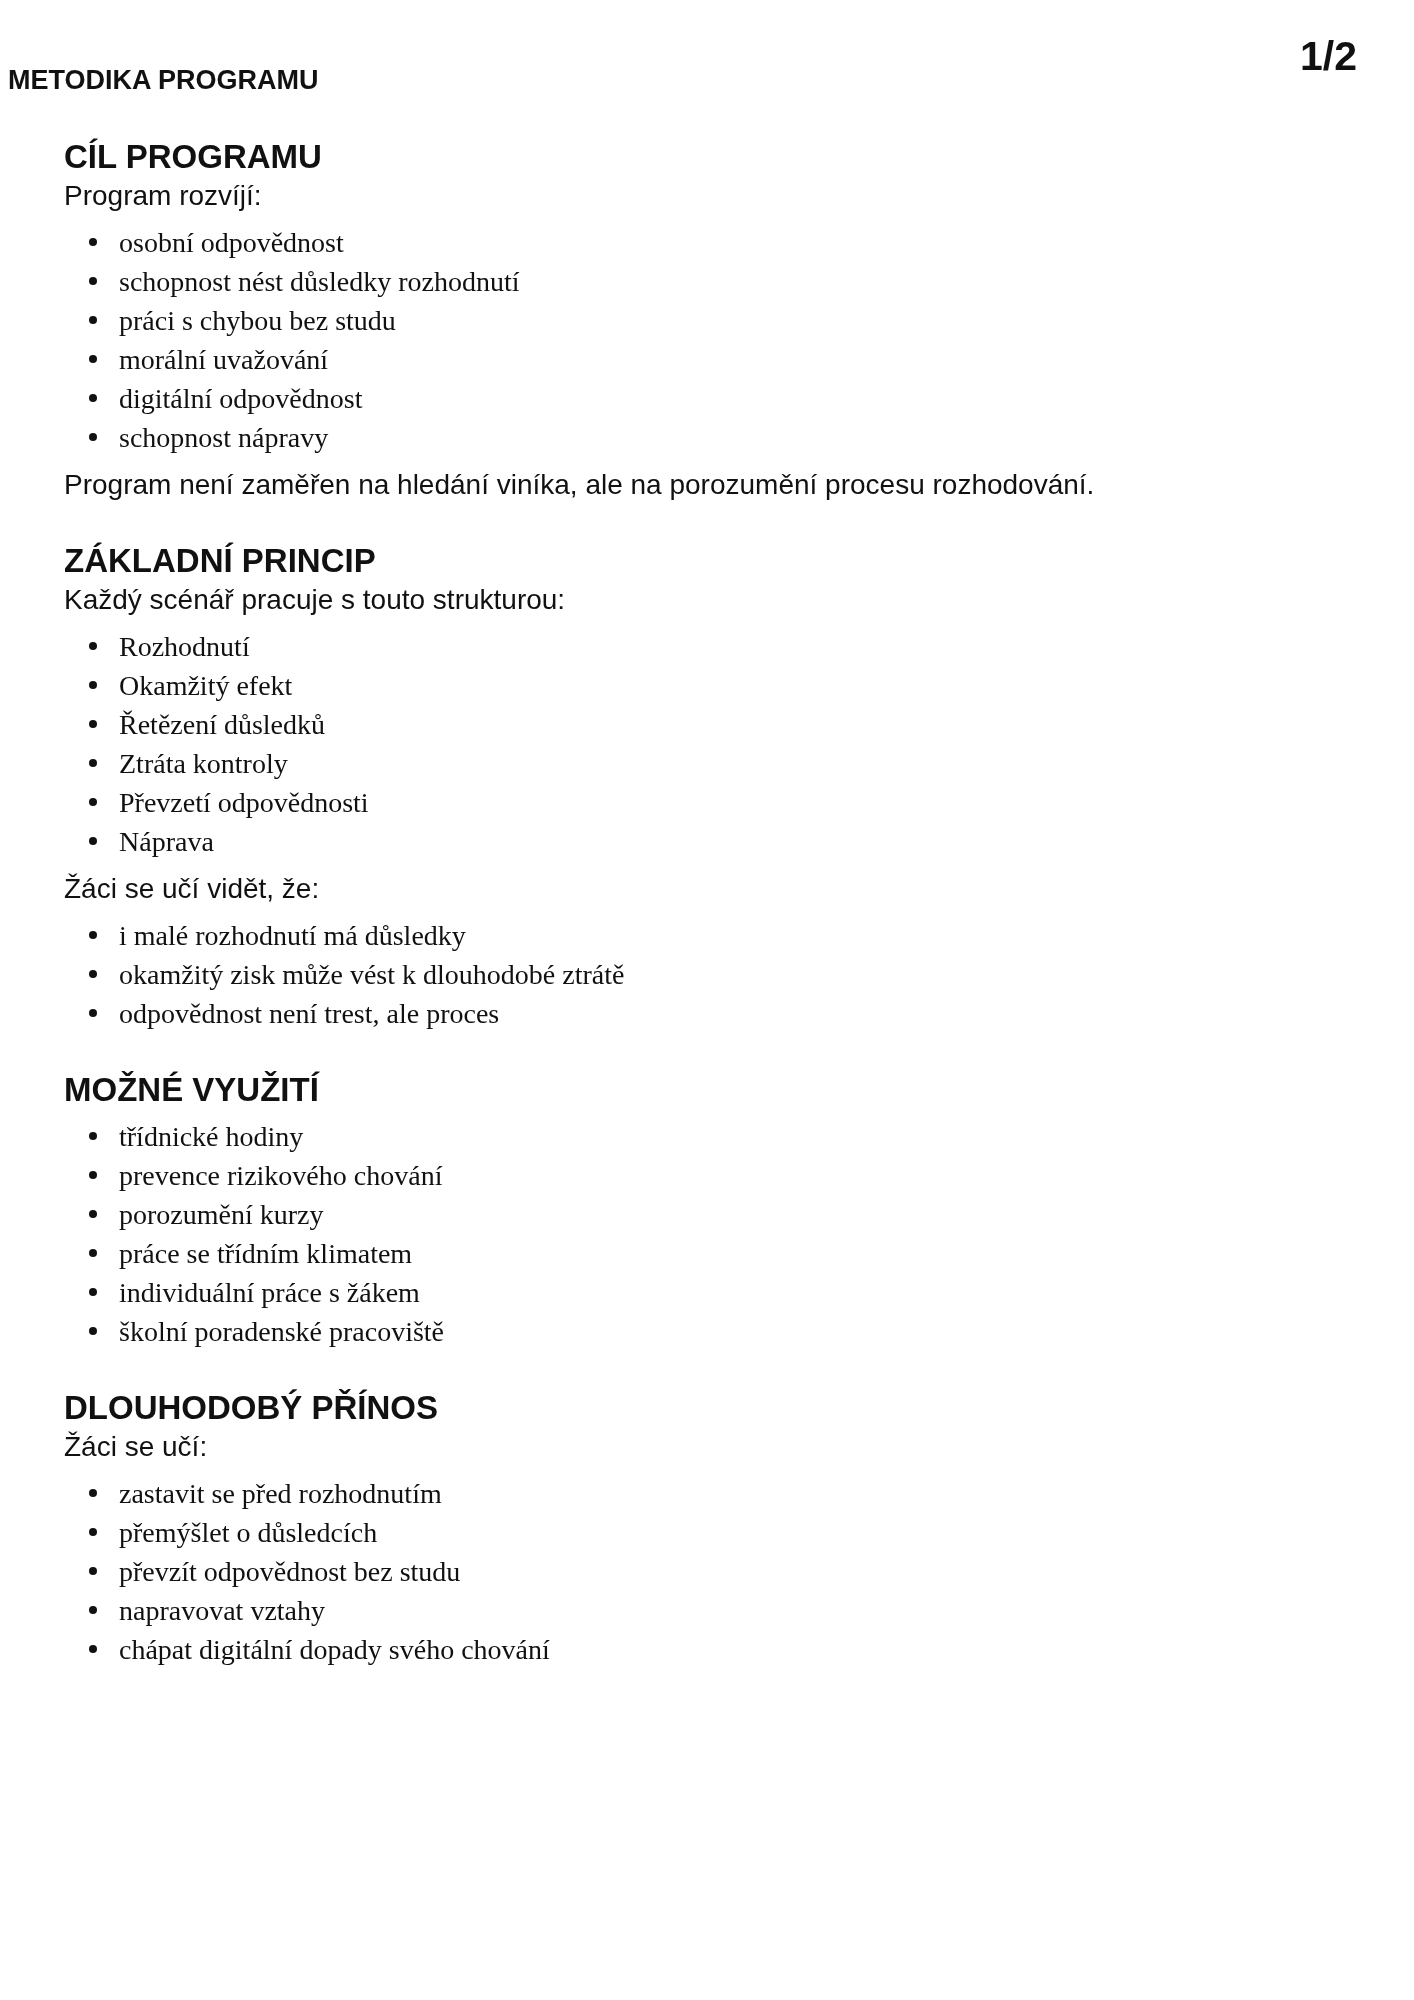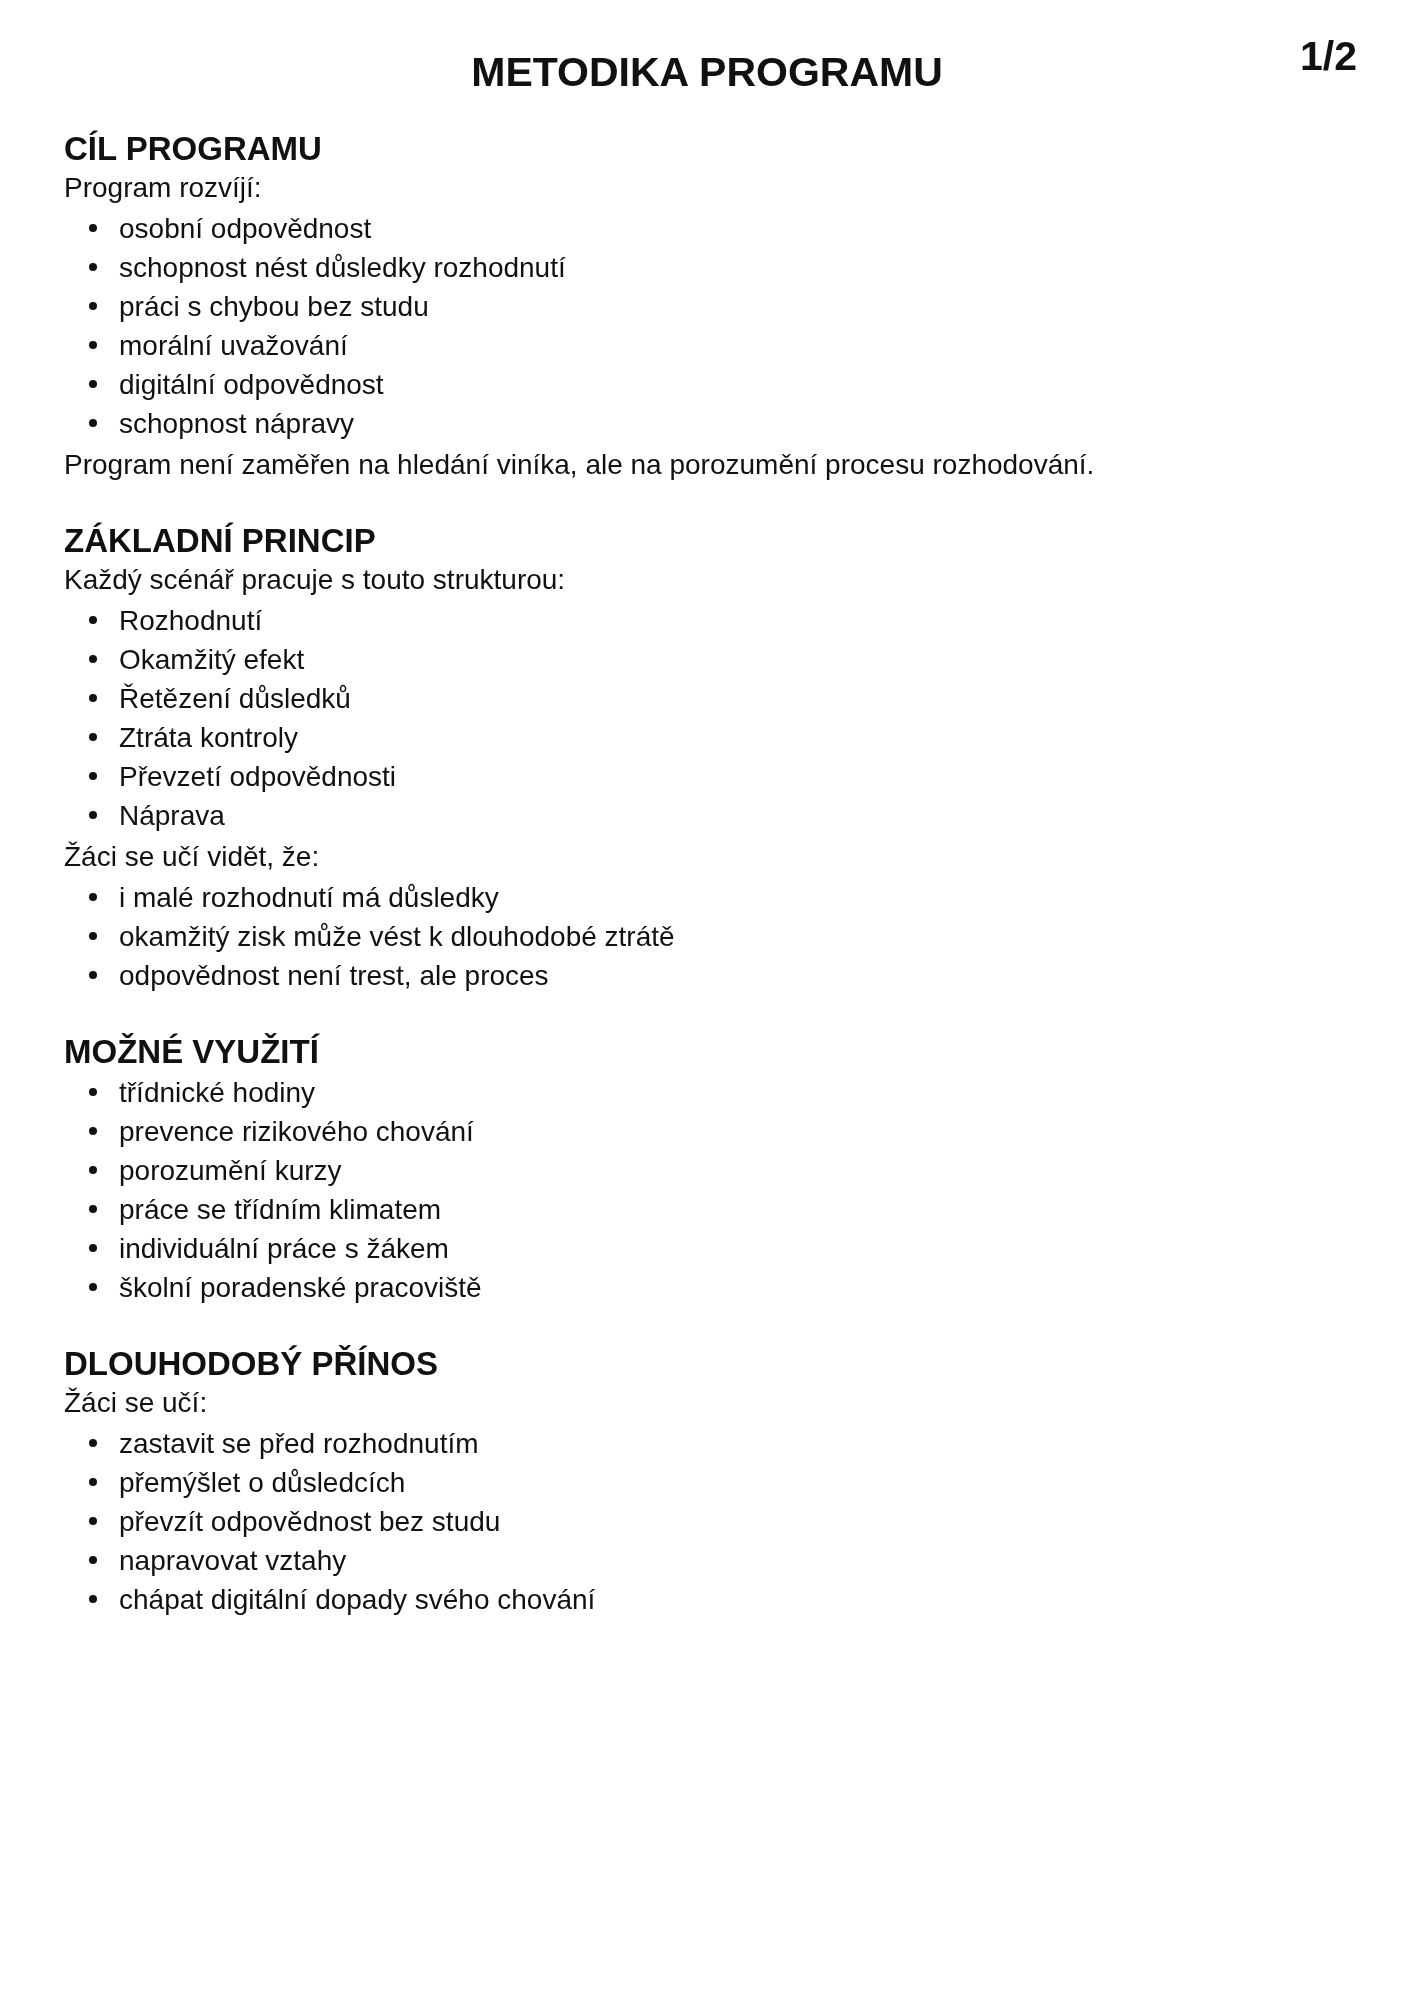--- a/index.html
+++ b/index.html
@@ -23,44 +23,44 @@
   }
   .page-number {
     position: absolute;
     top: 37px;
     right: 57px;
     font-weight: 700;
     font-size: 41px;
     line-height: 39px;
   }
   h1.doc-title {
-    margin: 0;
-    text-align: center;
-    font-size: 41px;
+    margin: 8px;
+    font-size: 27px;
     font-weight: 700;
     line-height: 39px;
   }
   .content {
     padding-left: 64px;
     padding-right: 60px;
   }
   h2.section-heading {
     margin: 37px 0 0 0;
     font-size: 33px;
     font-weight: 700;
     line-height: 39px;
   }
   p.doc-paragraph {
     margin: 0;
     line-height: 39px;
   }
   ul.doc-list {
     list-style: none;
-    margin: 2px 0;
+    margin: 8px 0;
     padding: 0;
+    font-family: Liberation Serif, serif;
   }
   ul.doc-list li {
     position: relative;
     padding-left: 55px;
     line-height: 39px;
   }
   ul.doc-list li::before {
     content: "";
     position: absolute;
     left: 25px;

